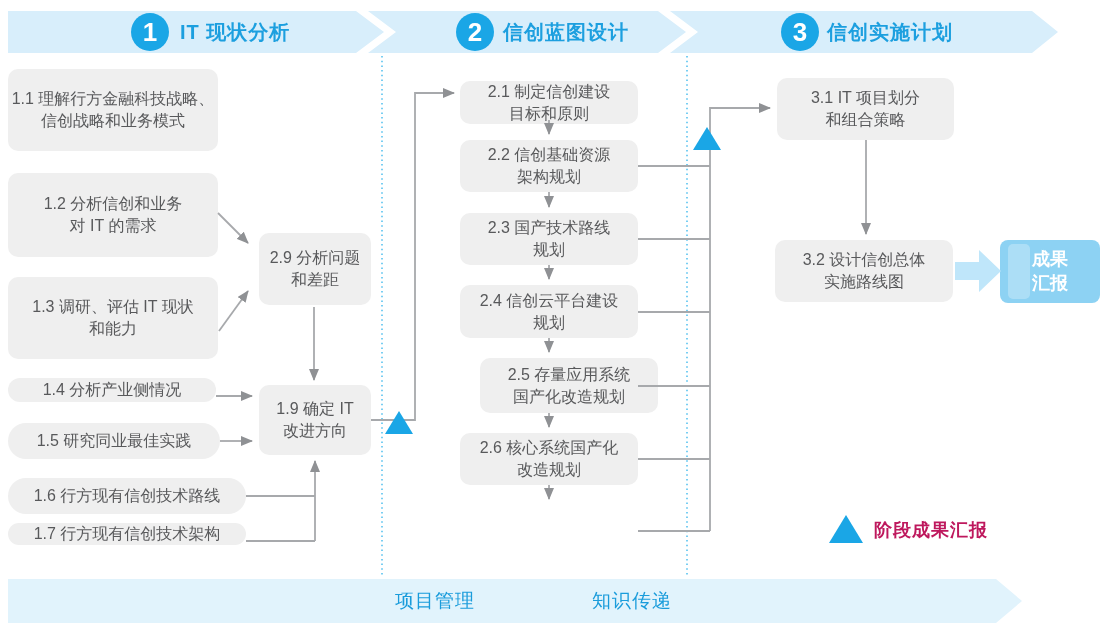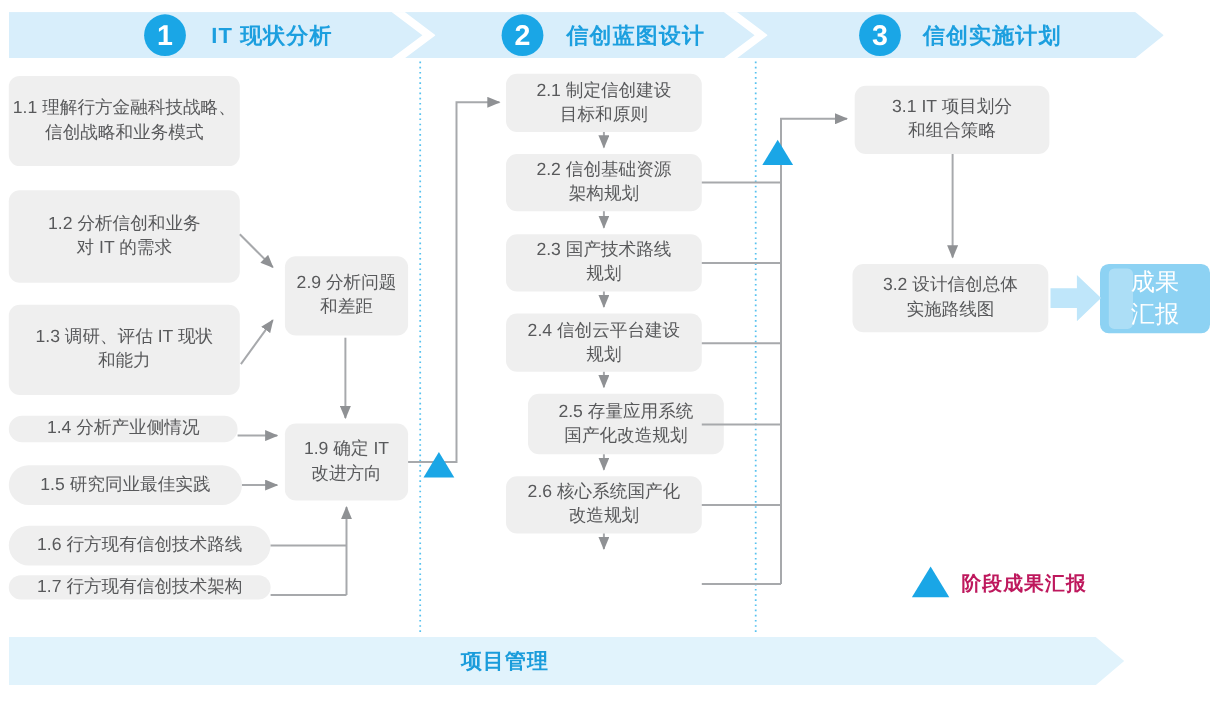--- a/index.html
+++ b/index.html
@@ -17,49 +17,49 @@
     position:absolute;top:11px;width:40px;height:42px;background:#ffffff;z-index:2;
     clip-path:polygon(0 0, 12px 0, 40px 50%, 12px 100%, 0 100%, 28px 50%);
   }
   .num-circle{
     position:absolute;top:13px;width:38px;height:38px;border-radius:50%;
     background:#1aa6e6;color:#ffffff;font-weight:bold;font-size:26px;
     display:flex;align-items:center;justify-content:center;z-index:3;
   }
   .phase-title{
     position:absolute;top:11px;height:42px;display:flex;align-items:center;
-    color:#1c9fdf;font-size:20px;font-weight:bold;letter-spacing:1px;z-index:3;margin-left:12px;
+    color:#1c9fdf;font-size:20px;font-weight:bold;letter-spacing:1px;z-index:3;
   }
   
   .gbox{
     position:absolute;background:#efefef;color:#58595b;border-radius:10px;
     display:flex;align-items:center;justify-content:center;text-align:center;
     font-size:16px;line-height:1.35;white-space:pre-line;z-index:2;
   }
   .pill{border-radius:18px;}
   
   .result-box{
     position:absolute;left:1000px;top:240px;width:100px;height:63px;border-radius:8px;
-    background:#8dd2f3;color:#ffffff;font-weight:normal;font-size:22px;line-height:1.3;
+    background:#8dd2f3;color:#ffffff;font-weight:bold;font-size:18px;line-height:1.3;
     display:flex;align-items:center;justify-content:center;text-align:center;
     white-space:pre-line;z-index:3;
   }
   .result-stripe{
     position:absolute;left:8px;top:4px;width:22px;height:55px;border-radius:5px;
     background:rgba(255,255,255,0.28);
   }
   
   .bottom-band{
     position:absolute;left:8px;top:579px;width:1014px;height:44px;background:#e1f3fc;
     clip-path:polygon(0 0, calc(100% - 26px) 0, 100% 50%, calc(100% - 26px) 100%, 0 100%);
     z-index:1;
   }
   .bottom-label{
     position:absolute;top:579px;height:44px;display:flex;align-items:center;
-    color:#1a9cdb;font-size:19px;font-weight:bold;letter-spacing:1px;z-index:2;margin-left:24px;
+    color:#1a9cdb;font-size:19px;font-weight:normal;letter-spacing:1px;z-index:2;
   }
   .legend-label{
     position:absolute;left:874px;top:516px;height:28px;display:flex;align-items:center;
     color:#be185d;font-size:18px;font-weight:bold;letter-spacing:1px;z-index:3;
   }
   #connector-layer{position:absolute;left:0;top:0;z-index:4;pointer-events:none;}
 </style>
 </head>
 <body>
 
@@ -86,21 +86,21 @@
 和能力</div>
   <div class="gbox pill" style="left:8px;top:378px;width:208px;height:24px">1.4 分析产业侧情况</div>
   <div class="gbox pill" style="left:8px;top:423px;width:212px;height:36px">1.5 研究同业最佳实践</div>
   <div class="gbox pill" style="left:8px;top:478px;width:238px;height:36px">1.6 行方现有信创技术路线</div>
   <div class="gbox pill" style="left:8px;top:523px;width:238px;height:22px">1.7 行方现有信创技术架构</div>
   <div class="gbox" style="left:259px;top:233px;width:112px;height:72px">2.9 分析问题
 和差距</div>
   <div class="gbox" style="left:259px;top:385px;width:112px;height:70px">1.9 确定 IT
 改进方向</div>
 
-  <div class="gbox" style="left:460px;top:67px;width:178px;height:53px">2.1 制定信创建设
+  <div class="gbox" style="left:460px;top:81px;width:178px;height:43px">2.1 制定信创建设
 目标和原则</div>
   <div class="gbox" style="left:460px;top:140px;width:178px;height:52px">2.2 信创基础资源
 架构规划</div>
   <div class="gbox" style="left:460px;top:213px;width:178px;height:52px">2.3 国产技术路线
 规划</div>
   <div class="gbox" style="left:460px;top:285px;width:178px;height:53px">2.4 信创云平台建设
 规划</div>
   <div class="gbox" style="left:480px;top:358px;width:178px;height:55px">2.5 存量应用系统
 国产化改造规划</div>
   <div class="gbox" style="left:460px;top:433px;width:178px;height:52px">2.6 核心系统国产化
@@ -112,20 +112,21 @@
 实施路线图</div>
 
   <div class="result-box">
     <div class="result-stripe"></div>
     <span>成果
 汇报</span>
   </div>
 
   <div class="bottom-band"></div>
   <div class="bottom-label" style="left:395px">项目管理</div>
+  <div class="bottom-label" style="left:592px">知识传递</div>
 
   <div class="legend-label">阶段成果汇报</div>
 
   <svg id="connector-layer" width="1115" height="638" viewBox="0 0 1115 638">
     <defs>
       <marker id="arr" markerUnits="userSpaceOnUse" markerWidth="12" markerHeight="10" viewBox="0 0 12 10" refX="11" refY="5" orient="auto">
         <path d="M0,0 L12,5 L0,10 Z" fill="#8f9194"></path>
       </marker>
     </defs>
 

